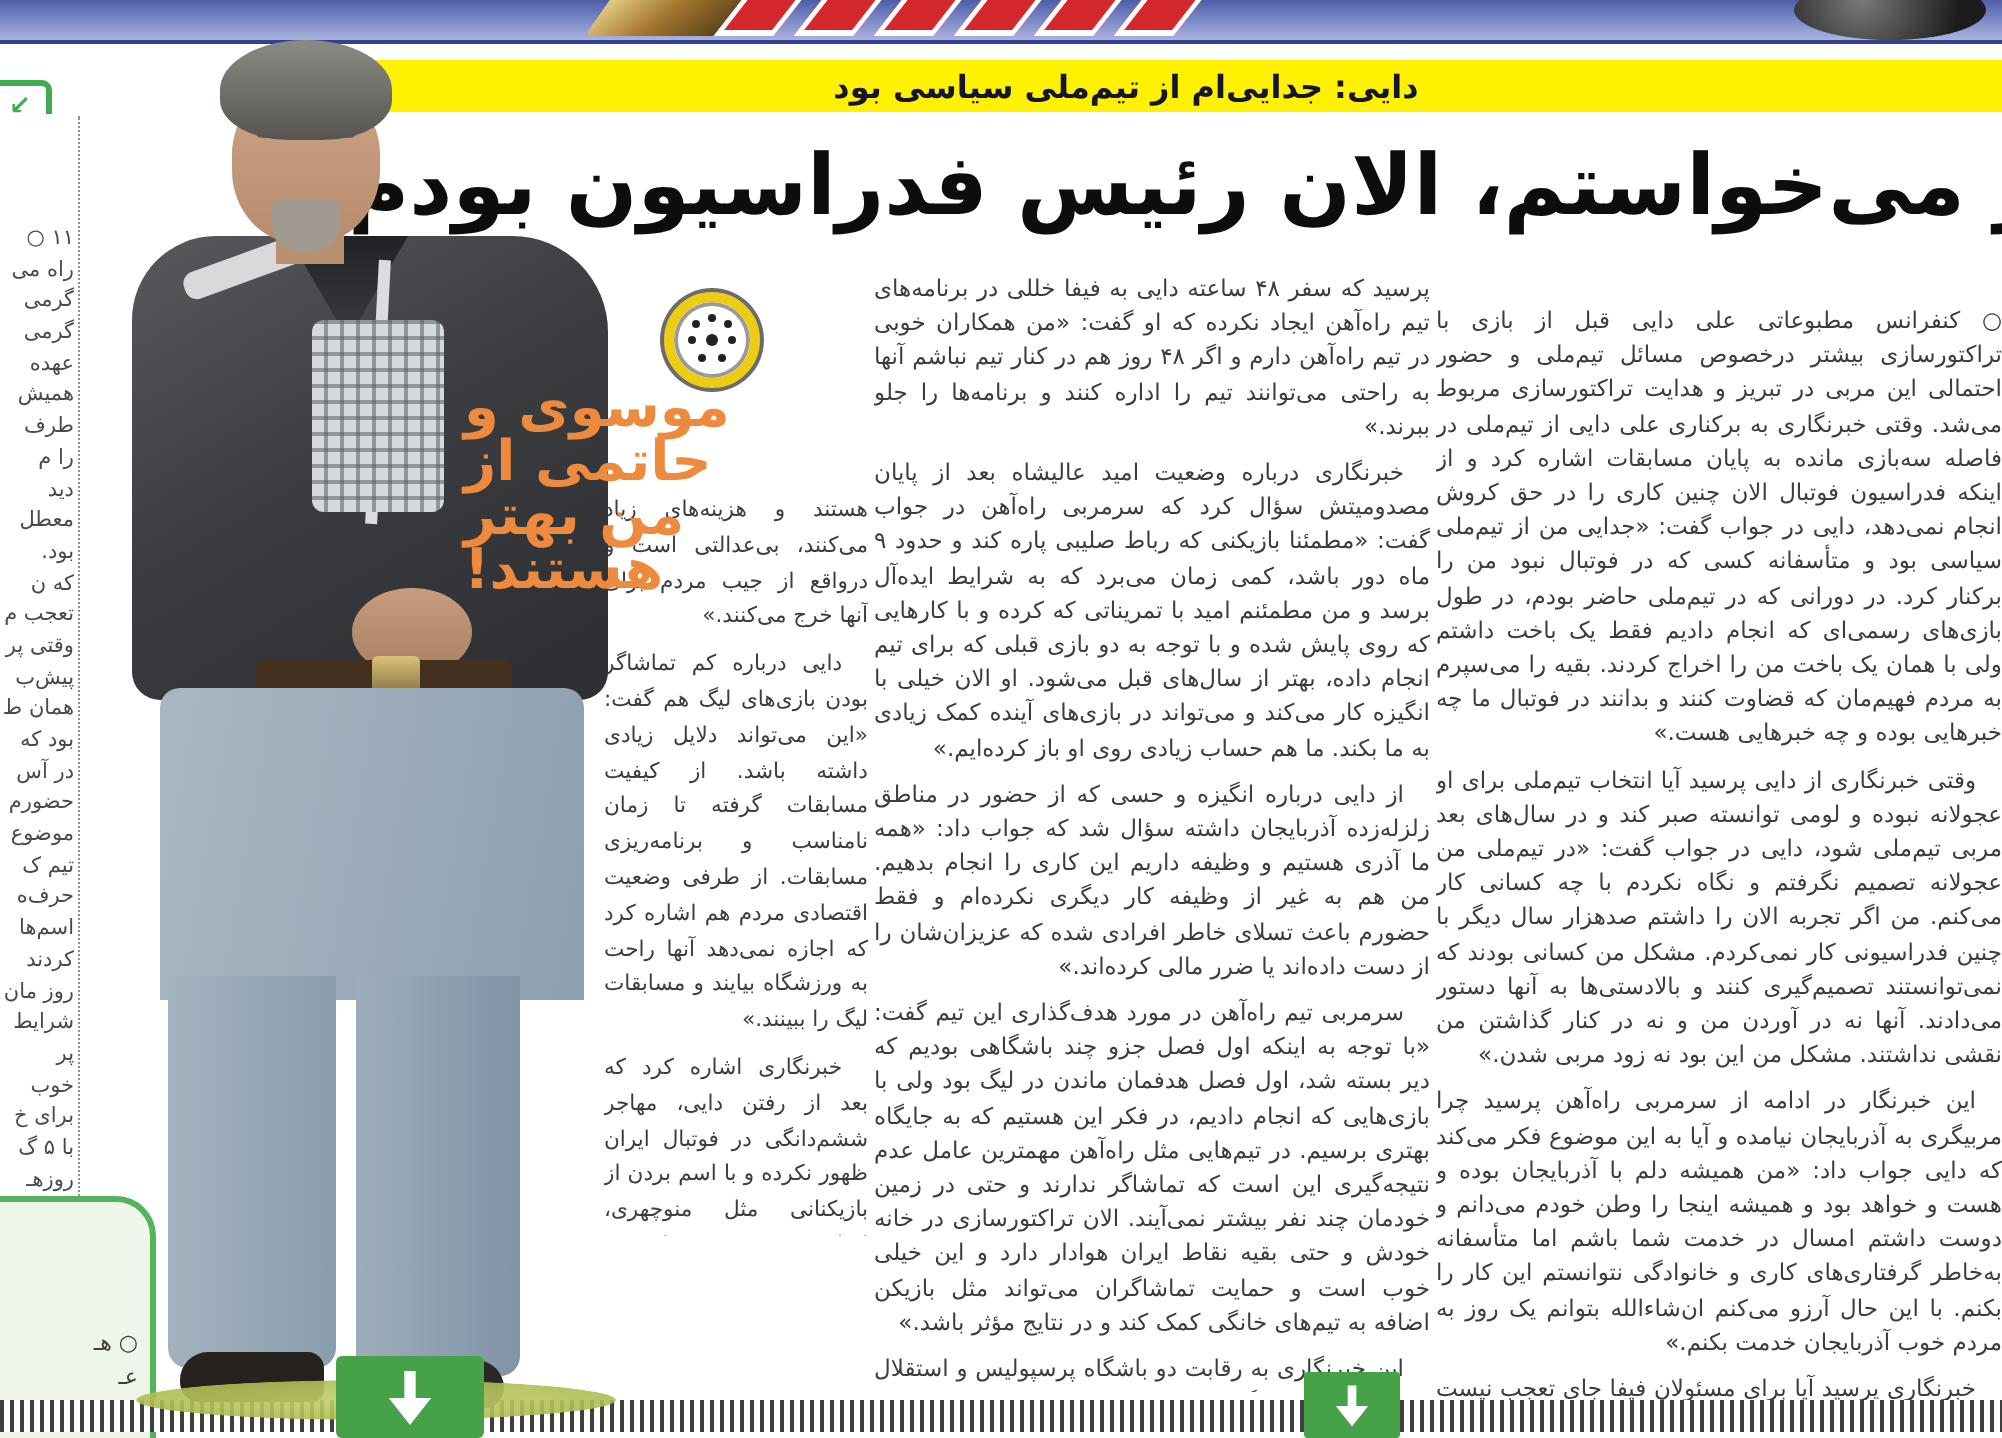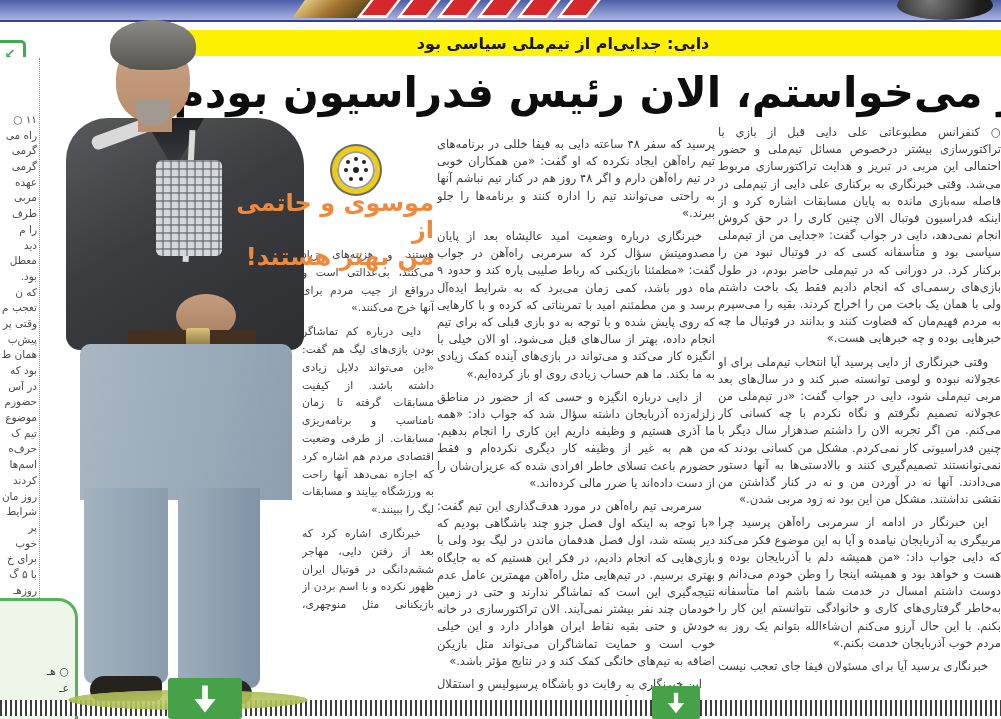--- a/index.html
+++ b/index.html
@@ -70,27 +70,27 @@
   
   .badge { position:absolute; left:332px; top:146px; width:48px; height:48px; border-radius:50%;
     background:#fff; border:5px solid #eccd14; box-shadow:0 0 0 2px #6b6b6b, inset 0 0 0 2px #9a9a9a; z-index:6; }
   .badge .dots { position:absolute; left:50%; top:50%; width:6px; height:6px; border-radius:50%; background:#222;
     transform:translate(-50%,-50%);
     box-shadow:-8px -8px 0 -1px #222, 0 -11px 0 -1px #222, 8px -8px 0 -1px #222,
                -10px 0 0 -1px #222, 10px 0 0 -1px #222, -5px 9px 0 -1px #222, 5px 9px 0 -1px #222; }
 
   
   .caption { position:absolute; left:232px; top:190px; width:202px; z-index:6;
-    text-align:right; color:#ee8a3d; font-weight:bold; font-size:24px; line-height:27px; direction:rtl; }
+    text-align:left; color:#ee8a3d; font-weight:bold; font-size:28px; line-height:27px; direction:rtl; }
 
   
   .col { position:absolute; direction:rtl; text-align:justify; color:#3d3d3d; overflow:hidden; }
   .col p { margin:0 0 6px 0; text-indent:13px; }
   .col p:first-child { text-indent:0; }
-  .col-right  { left:718px; top:124px; width:283px; height:548px; font-size:11.5px; line-height:17.2px; }
+  .col-right  { left:718px; top:152px; width:283px; height:548px; font-size:11.5px; line-height:17.2px; }
   .col-middle { left:437px; top:136px; width:278px; height:560px; font-size:11.5px; line-height:17.2px; }
   .col-narrow { left:302px; top:246px; width:132px; height:372px; font-size:10.8px; line-height:17.8px; }
 
   
   .barcode { position:absolute; left:0; top:700px; width:1001px; height:16px;
     background:repeating-linear-gradient(90deg,#3e3e3e 0 2px,#fff 2px 5px); }
   .dl-arrow { position:absolute; background:#45a249; display:flex; align-items:center; justify-content:center; z-index:7; }
   .dl-arrow svg { display:block; }
   .dl-1 { left:168px; top:678px; width:74px; height:41px; border-radius:3px; }
   .dl-2 { left:652px; top:686px; width:48px; height:33px; border-radius:2px; }
@@ -124,21 +124,21 @@
     <div class="box">
         <span>↙</span>
       </div>
   </div>
   <div class="sliver">
       <div class="frag">۱۱ ○</div>
       <div class="frag">راه می</div>
       <div class="frag">گرمی</div>
       <div class="frag">گرمی</div>
       <div class="frag">عهده</div>
-      <div class="frag">مربی</div>
+      <div class="frag">همیش</div>
       <div class="frag">طرف</div>
       <div class="frag">را م</div>
       <div class="frag">دید</div>
       <div class="frag">معطل</div>
       <div class="frag">بود.</div>
       <div class="frag">که ن</div>
       <div class="frag">تعجب م</div>
       <div class="frag">وقتی پر</div>
       <div class="frag">پیش‌ب</div>
       <div class="frag">همان ط</div>

